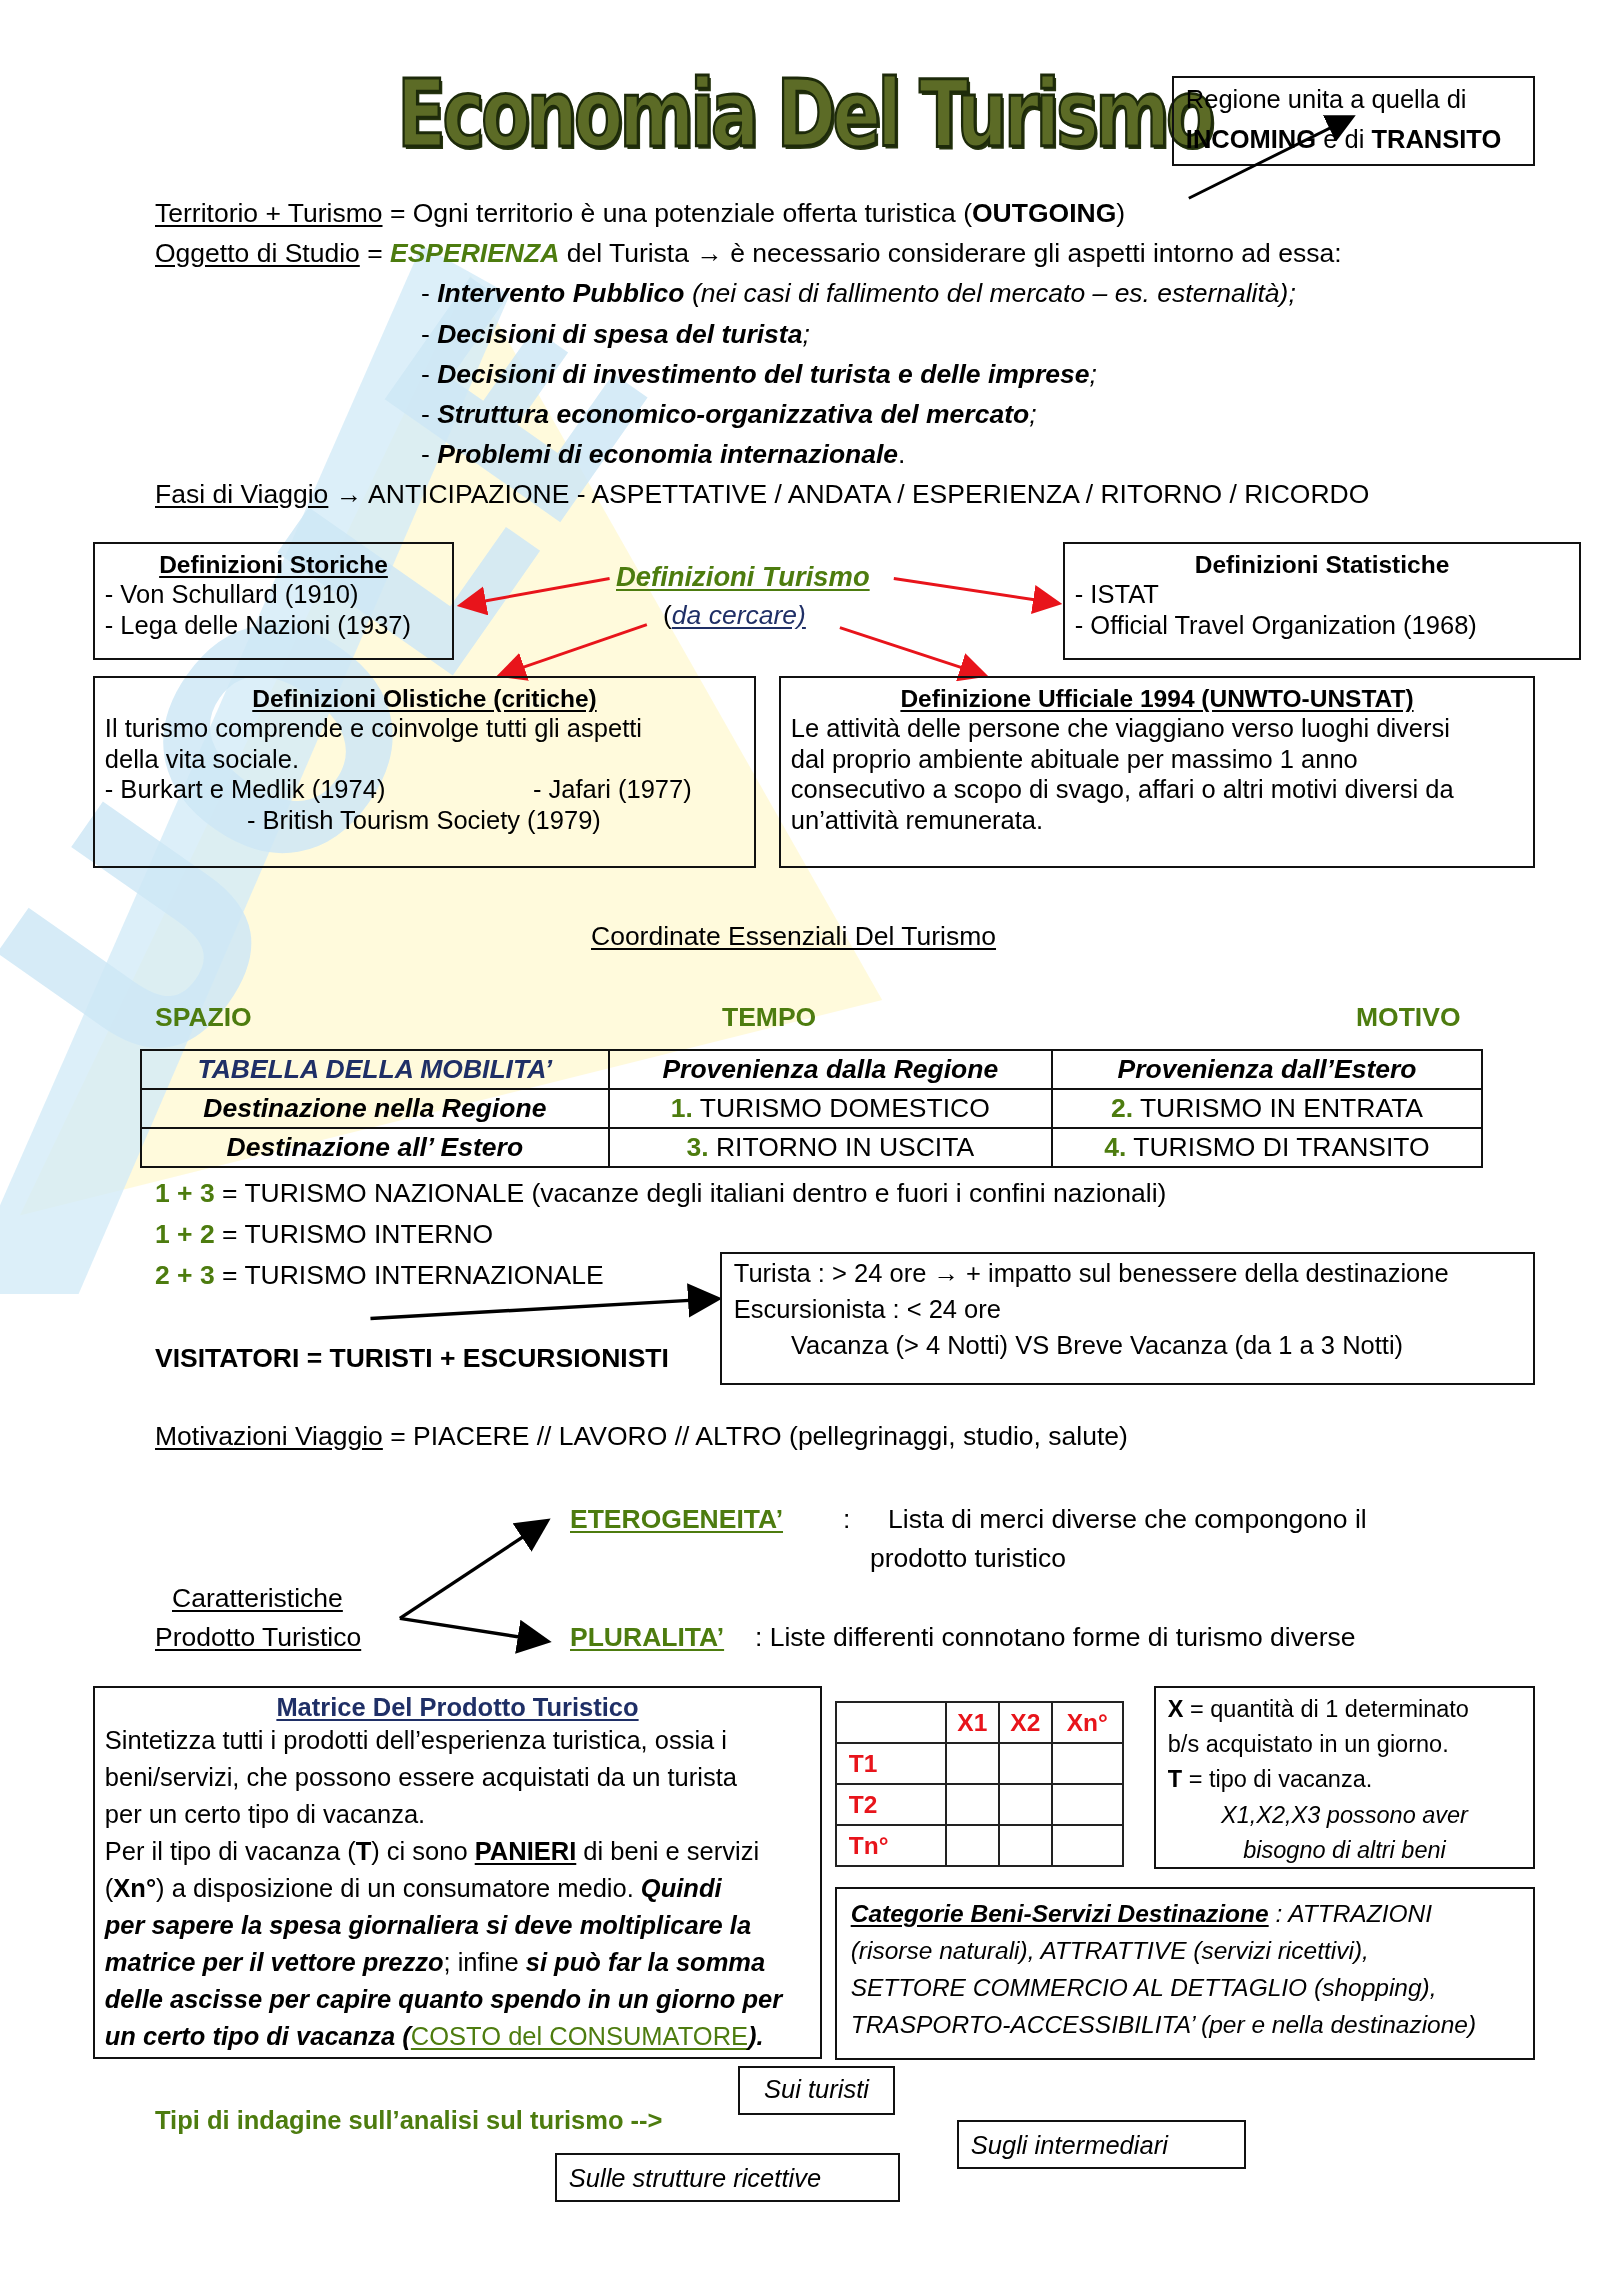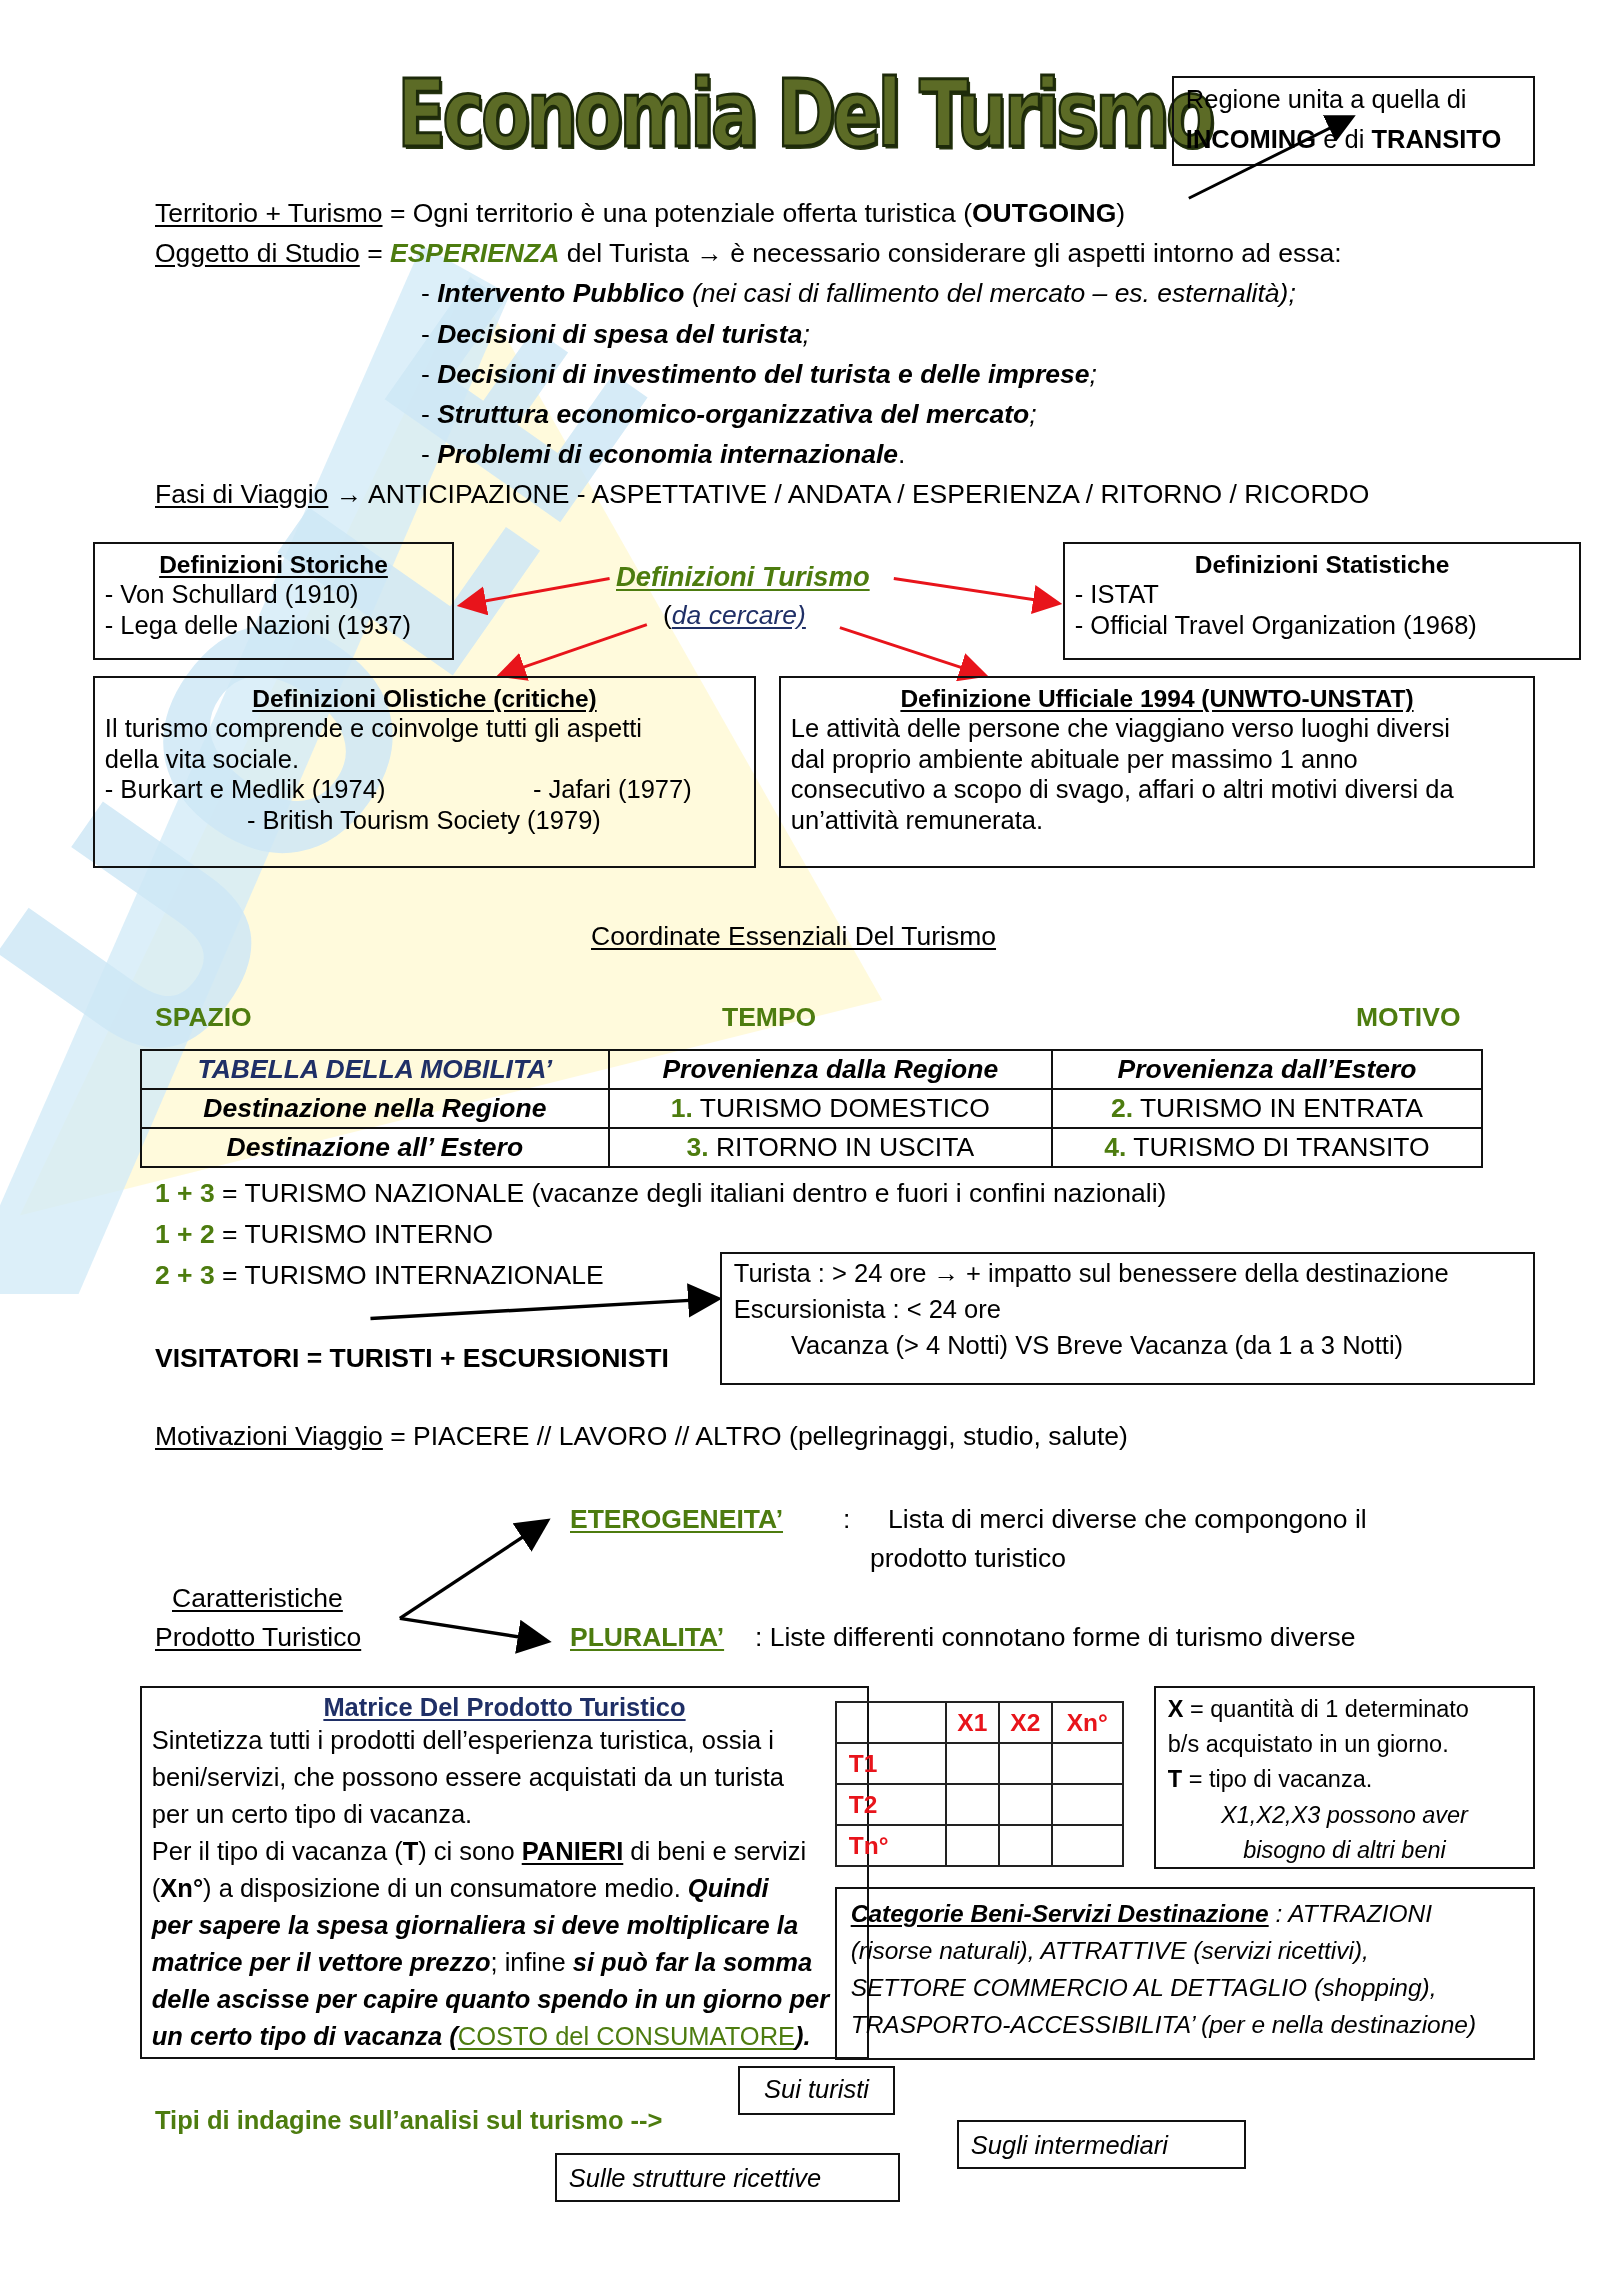--- a/index.html
+++ b/index.html
@@ -147,21 +147,21 @@
 
 <div class="abs txt b red u" style="left:570px;top:1504px;">ETEROGENEITA’</div>
 <div class="abs txt" style="left:843px;top:1504px;">:</div>
 <div class="abs txt" style="left:888px;top:1504px;">Lista di merci diverse che compongono il</div>
 <div class="abs txt" style="left:870px;top:1543px;">prodotto turistico</div>
 <div class="abs txt u" style="left:172px;top:1583px;">Caratteristiche</div>
 <div class="abs txt u" style="left:155px;top:1622px;">Prodotto Turistico</div>
 <div class="abs txt b red u" style="left:570px;top:1622px;">PLURALITA’</div>
 <div class="abs txt" style="left:755px;top:1622px;">:   Liste differenti connotano forme di turismo diverse</div>
 
-<div class="box" style="left:93px;top:1686px;width:729px;height:373px;border-width:2.5px;margin-left:47px;">
+<div class="box" style="left:93px;top:1686px;width:729px;height:373px;border-width:2.5px;">
   <div class="head txt navy" style="font-size:25.5px;margin-top:3.9px;">Matrice Del Prodotto Turistico</div>
   <div style="padding-left:9.8px;font-size:25.5px;line-height:37px;">
     <div>Sintetizza tutti i prodotti dell’esperienza turistica, ossia i</div>
     <div>beni/servizi, che possono essere acquistati da un turista</div>
     <div>per un certo tipo di vacanza.</div>
     <div><span>Per il tipo di vacanza (</span><span class="b">T</span><span>) ci sono  </span><span class="b u">PANIERI</span><span> di beni e servizi</span></div>
     <div><span>(</span><span class="b">Xn°</span><span>) a disposizione di un consumatore medio. </span><span class="b i">Quindi</span></div>
     <div class="b i">per sapere la spesa giornaliera si deve moltiplicare la</div>
     <div><span class="b i">matrice per il vettore prezzo</span><span>; infine </span><span class="b i">si può  far la somma</span></div>
     <div class="b i">delle ascisse per capire quanto spendo in un giorno per</div>

